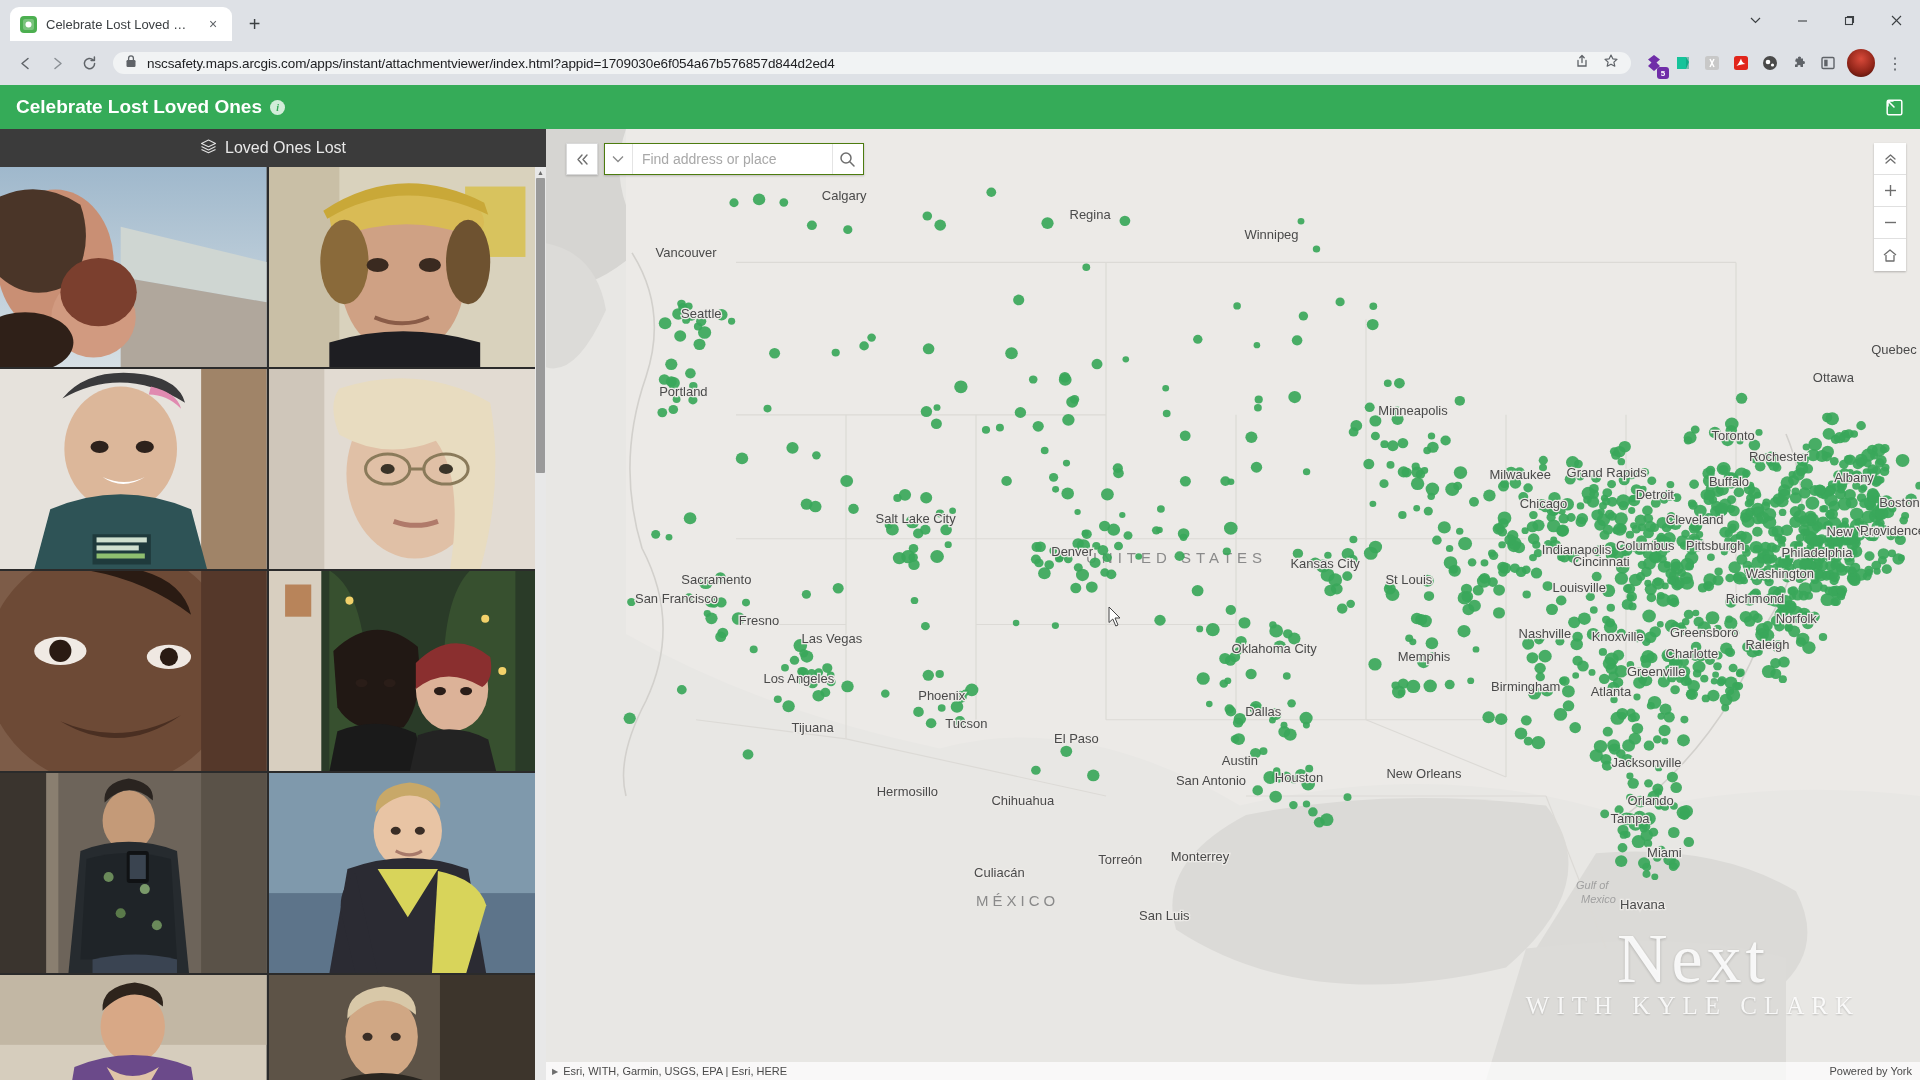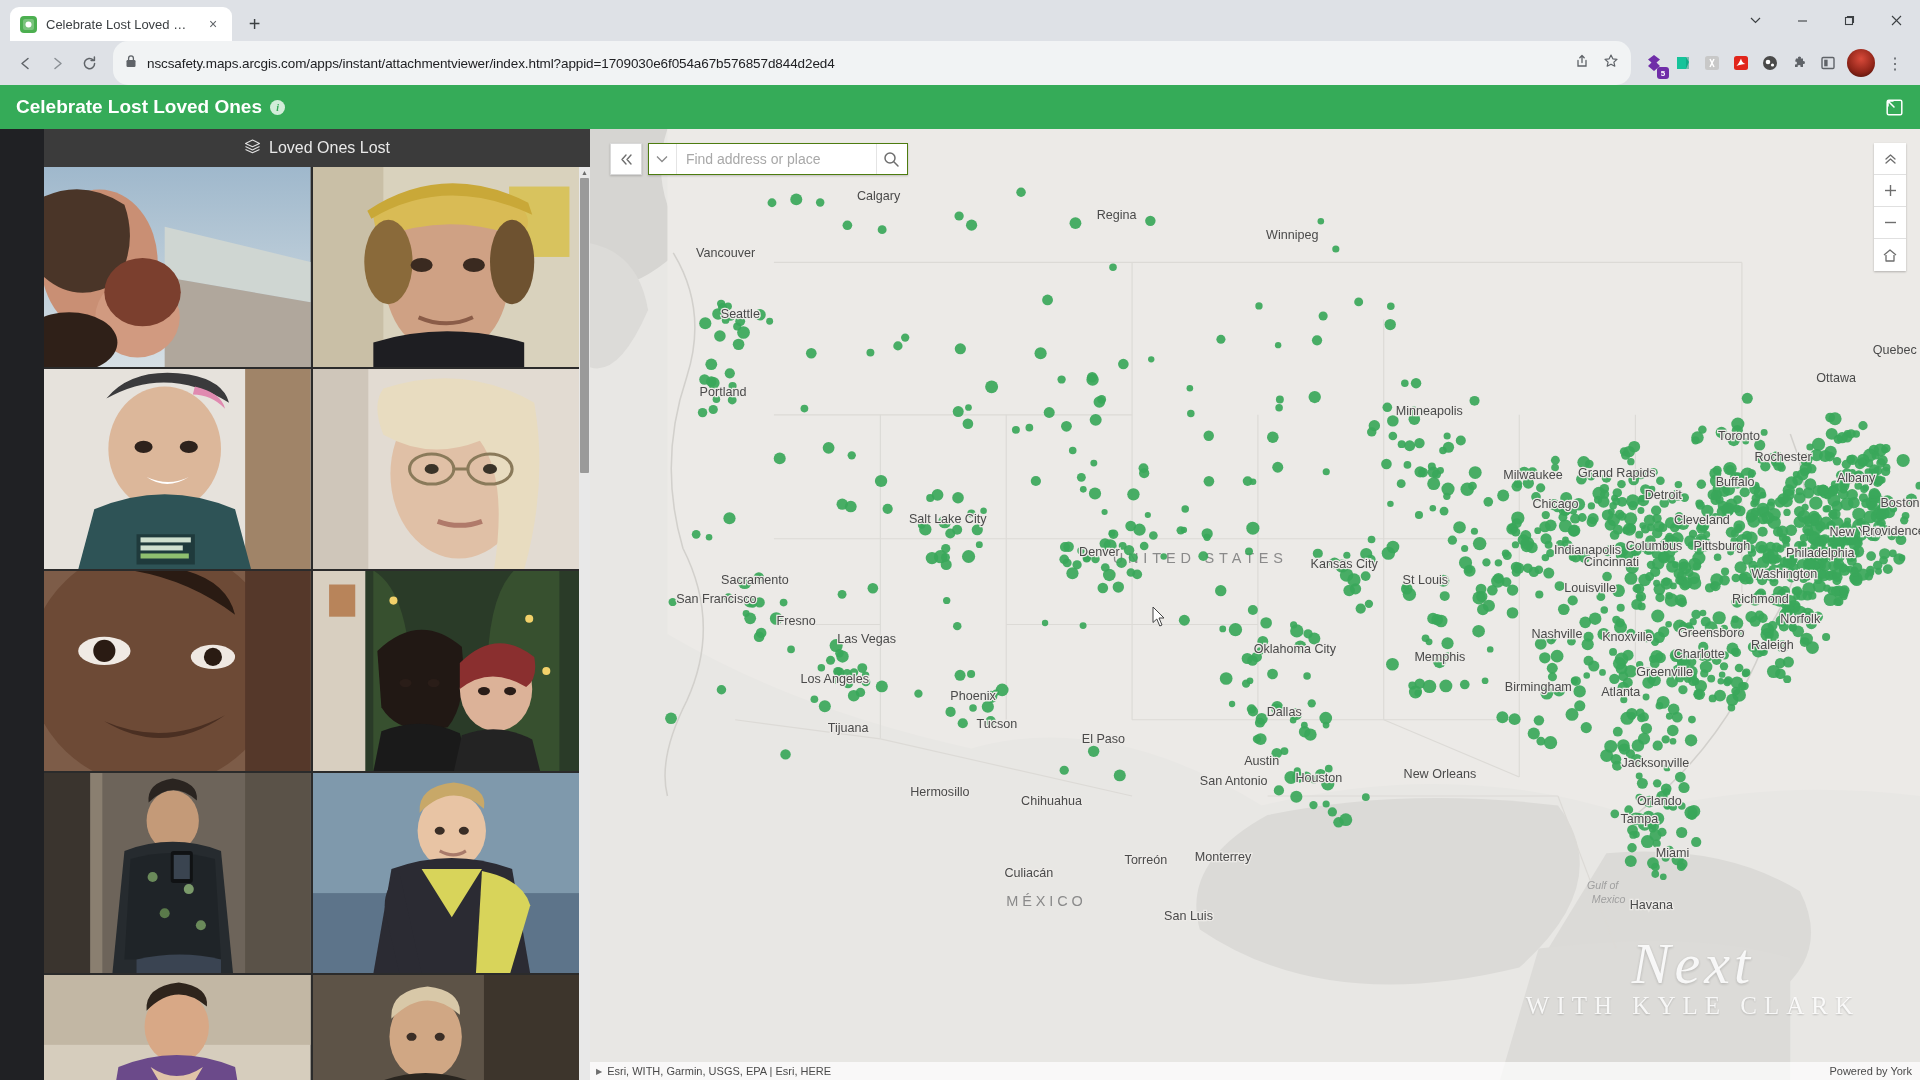--- a/index.html
+++ b/index.html
@@ -56,21 +56,21 @@
     height: 44px; background: #dee1e6;
     display: flex; align-items: center; padding: 0 10px; gap: 2px;
     flex: 0 0 44px;
   }
   .tb-icon {
     width: 30px; height: 30px; border-radius: 50%;
     display: flex; align-items: center; justify-content: center;
     color: #5f6368; flex: 0 0 30px;
   }
   .omnibox {
-    flex: 1; height: 44px; background: #f1f3f4; border-radius: 15px;
+    flex: 1; height: 22px; background: #f1f3f4; border-radius: 15px;
     display: flex; align-items: center; padding: 0 12px; gap: 10px;
     margin: 0 7px; min-width: 0;
   }
   .omnibox-url {
     font-size: 13.5px; color: #202124; white-space: nowrap;
     overflow: hidden; text-overflow: clip; flex: 1;
     letter-spacing: -0.1px;
   }
   .tb-right { display: flex; align-items: center; gap: 1px; }
   .ext {
@@ -103,21 +103,21 @@
   }
   .info-dot {
     width: 15px; height: 15px; border-radius: 50%;
     background: rgba(255,255,255,0.78); color: #35ab58;
     font-size: 10px; font-style: italic; font-weight: bold;
     display: flex; align-items: center; justify-content: center;
     font-family: "Liberation Serif", serif;
   }
   .share-btn { color: #fff; display: flex; align-items: center; }
 
-  .app-body { flex: 1; display: flex; min-height: 0; margin-left: 44px; }
+  .app-body { flex: 1; display: flex; min-height: 0; }
 
   
   .sidebar {
     width: 546px; flex: 0 0 546px; background: #3b3b3b;
     display: flex; flex-direction: column; min-height: 0;
   }
   .sidebar-head {
     height: 38px; flex: 0 0 38px; background: #3b3b3b;
     display: flex; align-items: center; justify-content: center;
     gap: 8px; color: #e8e8e8; font-size: 16px;
@@ -202,25 +202,24 @@
   }
   .attr-left { display: flex; align-items: center; gap: 5px; }
   .attr-caret { color: #6e6e6e; font-size: 8px; }
 
   .watermark {
     position: absolute; right: 60px; bottom: 60px;
     text-align: center; pointer-events: none; z-index: 5;
     opacity: 0.92;
   }
   .wm-next {
-    font-family: "Liberation Serif", serif; font-size: 58px;
+    font-family: "Liberation Serif", serif; font-size: 70px;
     color: rgba(255,255,255,0.93); line-height: 0.9;
     letter-spacing: 4px;
     text-shadow: 0 1px 3px rgba(0,0,0,0.22);
-    font-style: italic;
   }
   .wm-sub {
     font-family: "Liberation Serif", serif; font-size: 25px;
     color: rgba(255,255,255,0.9); letter-spacing: 7px; margin-top: 2px;
     text-shadow: 0 1px 2px rgba(0,0,0,0.2);
   }
   .cursor { position: absolute; z-index: 30; }
 </style>
 </head>
 <body>

